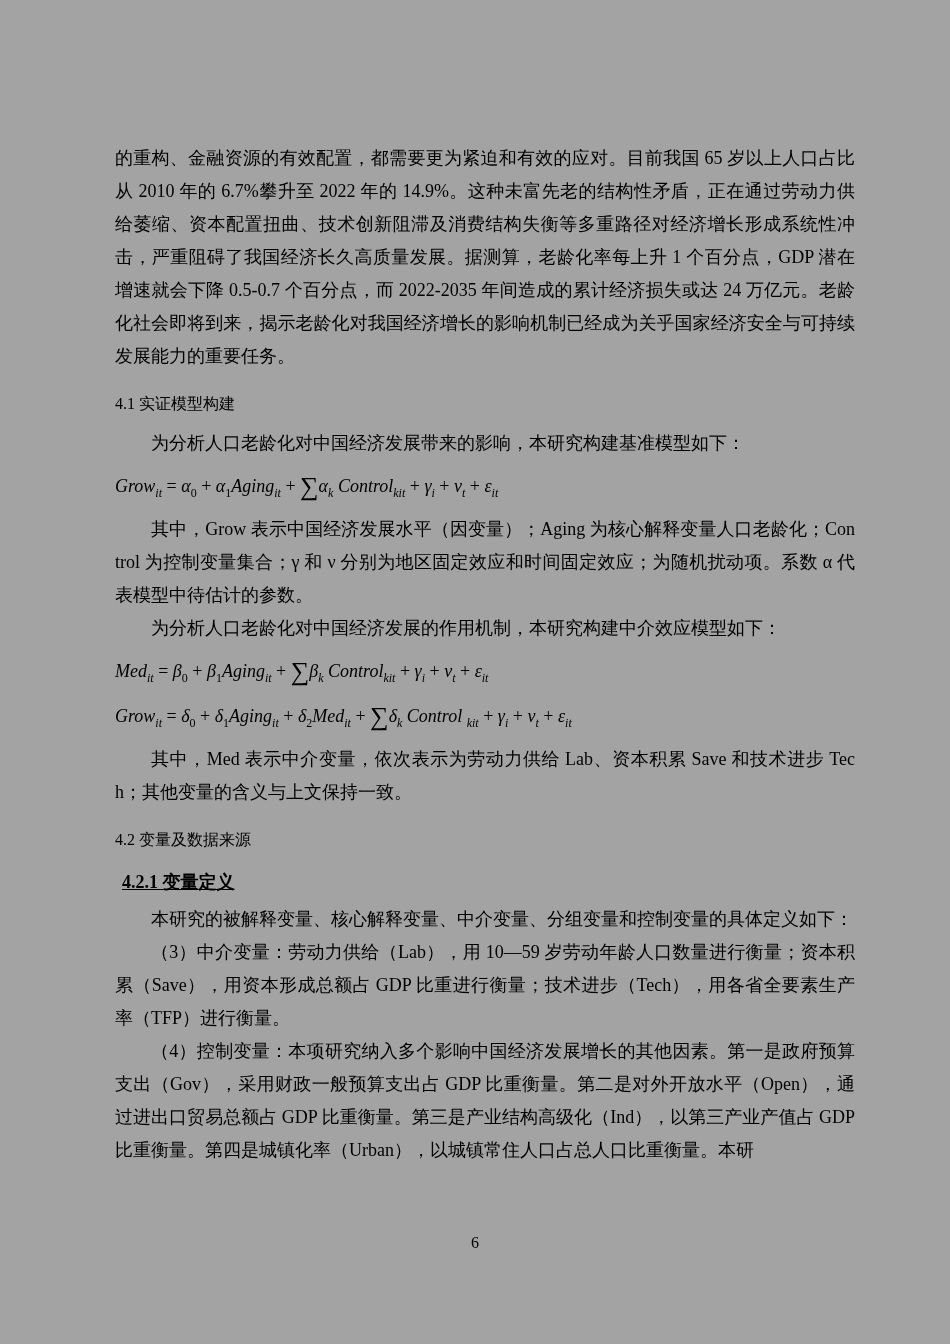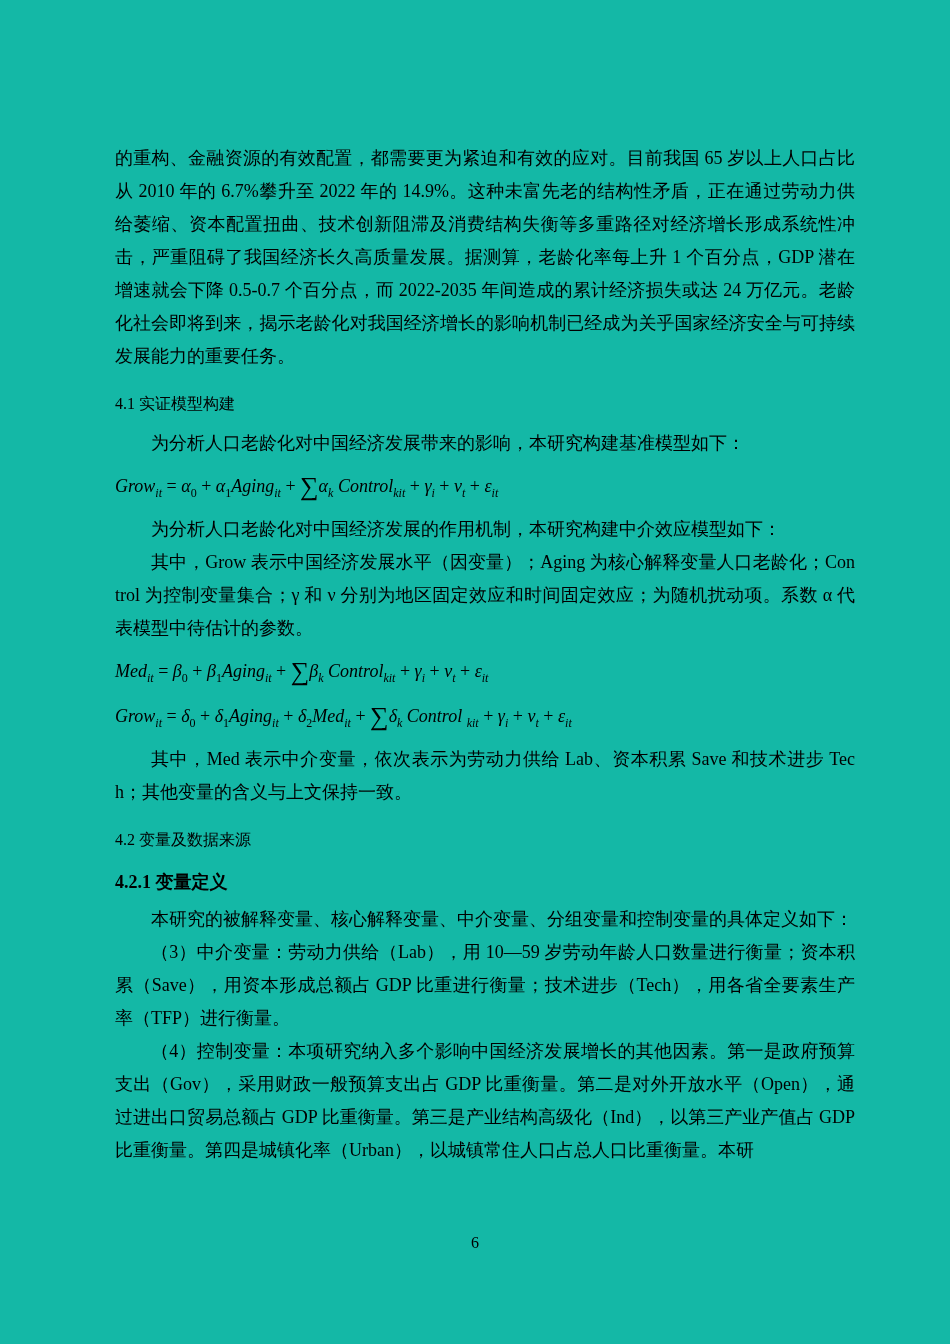--- a/index.html
+++ b/index.html
@@ -5,21 +5,21 @@
   html, body {
     margin: 0;
     padding: 0;
     background: #ffffff;
   }
   .page {
     position: relative;
     width: 950px;
     height: 1344px;
     margin: 0 auto;
-    background: #14b8a6;
+    background: #a3a3a3;
     font-family: "Liberation Serif", "DejaVu Serif", serif;
     color: #000000;
     overflow: hidden;
   }
   .content {
     position: absolute;
     left: 115px;
     top: 142px;
     width: 740px;
   }
@@ -34,24 +34,25 @@
   .para.no-indent {
     text-indent: 0;
   }
   .heading-2 {
     margin: 16px 0 8px 0;
     font-size: 16px;
     line-height: 30px;
     font-weight: normal;
   }
   .heading-3 {
-    margin: 12px 0 6px 0;
+    margin: 12px 0 6px 7px;
     font-size: 18px;
     line-height: 30px;
     font-weight: bold;
+    text-decoration: underline;
   }
   .formula {
     margin: 8px 0;
     font-size: 18px;
     line-height: 36px;
     text-align: left;
     font-family: "Liberation Serif", "DejaVu Serif", serif;
   }
   .formula sub {
     font-size: 12px;
@@ -78,23 +79,23 @@
   <div class="content">
 
     <p class="para no-indent">的重构、金融资源的有效配置，都需要更为紧迫和有效的应对。目前我国 65 岁以上人口占比从 2010 年的 6.7%攀升至 2022 年的 14.9%。这种未富先老的结构性矛盾，正在通过劳动力供给萎缩、资本配置扭曲、技术创新阻滞及消费结构失衡等多重路径对经济增长形成系统性冲击，严重阻碍了我国经济长久高质量发展。据测算，老龄化率每上升 1 个百分点，GDP 潜在增速就会下降 0.5-0.7 个百分点，而 2022-2035 年间造成的累计经济损失或达 24 万亿元。老龄化社会即将到来，揭示老龄化对我国经济增长的影响机制已经成为关乎国家经济安全与可持续发展能力的重要任务。</p>
 
     <h2 class="heading-2">4.1 实证模型构建</h2>
 
     <p class="para">为分析人口老龄化对中国经济发展带来的影响，本研究构建基准模型如下：</p>
 
     <div class="formula"><i>Grow<sub>it</sub></i> = <i>α</i><sub>0</sub> + <i>α</i><sub>1</sub><i>Aging<sub>it</sub></i> + <span class="sum">∑</span><i>α<sub>k</sub></i> <i>Control<sub>kit</sub></i> + <i>γ<sub>i</sub></i> + <i>ν<sub>t</sub></i> + <i>ε<sub>it</sub></i></div>
 
+    <p class="para">其中，Grow 表示中国经济发展水平（因变量）；Aging 为核心解释变量人口老龄化；Control 为控制变量集合；γ 和 ν 分别为地区固定效应和时间固定效应；为随机扰动项。系数 α 代表模型中待估计的参数。</p>
+
     <p class="para">为分析人口老龄化对中国经济发展的作用机制，本研究构建中介效应模型如下：</p>
-
-    <p class="para">其中，Grow 表示中国经济发展水平（因变量）；Aging 为核心解释变量人口老龄化；Control 为控制变量集合；γ 和 ν 分别为地区固定效应和时间固定效应；为随机扰动项。系数 α 代表模型中待估计的参数。</p>
 
     <div class="formula"><i>Med<sub>it</sub></i> = <i>β</i><sub>0</sub> + <i>β</i><sub>1</sub><i>Aging<sub>it</sub></i> + <span class="sum">∑</span><i>β<sub>k</sub></i> <i>Control<sub>kit</sub></i> + <i>γ<sub>i</sub></i> + <i>ν<sub>t</sub></i> + <i>ε<sub>it</sub></i></div>
 
     <div class="formula"><i>Grow<sub>it</sub></i> = <i>δ</i><sub>0</sub> + <i>δ</i><sub>1</sub><i>Aging<sub>it</sub></i> + <i>δ</i><sub>2</sub><i>Med<sub>it</sub></i> + <span class="sum">∑</span><i>δ<sub>k</sub></i> <i>Control <sub>kit</sub></i> + <i>γ<sub>i</sub></i> + <i>ν<sub>t</sub></i> + <i>ε<sub>it</sub></i></div>
 
     <p class="para">其中，Med 表示中介变量，依次表示为劳动力供给 Lab、资本积累 Save 和技术进步 Tech；其他变量的含义与上文保持一致。</p>
 
     <h2 class="heading-2">4.2 变量及数据来源</h2>
 
     <h3 class="heading-3">4.2.1 变量定义</h3>

